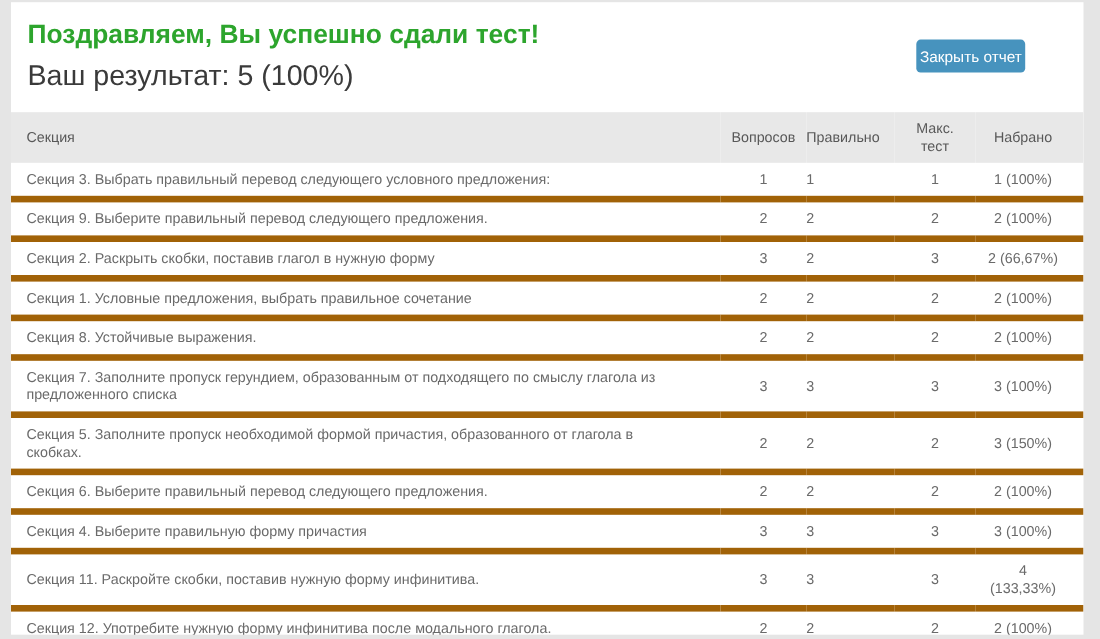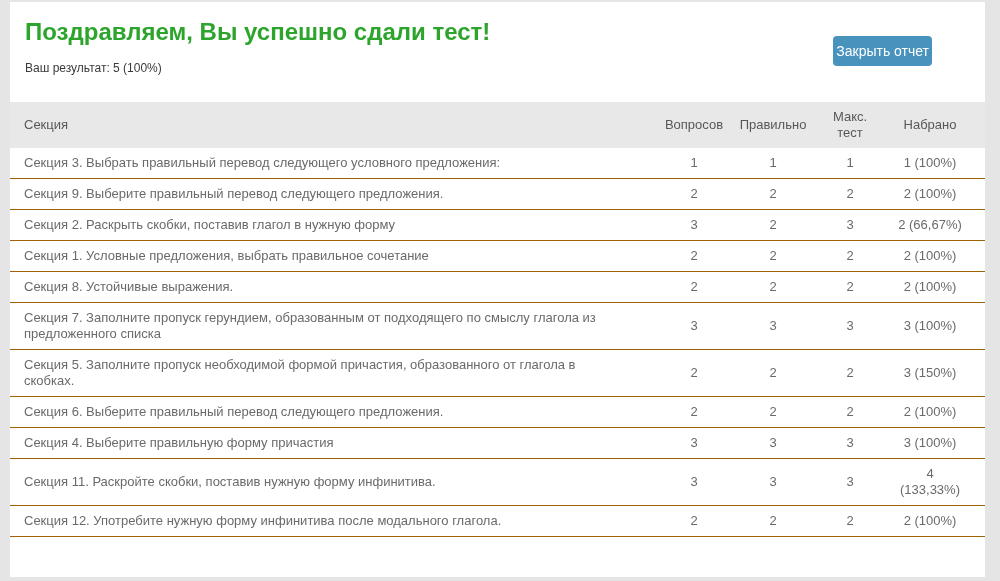--- a/index.html
+++ b/index.html
@@ -23,21 +23,21 @@
   }
   .page-title {
     margin: 0 0 12px 0;
     font-size: 24px;
     line-height: 27px;
     font-weight: bold;
     color: #2da52d;
   }
   .result-line {
     margin: 0 0 12px 0;
-    font-size: 12px;
+    font-size: 26px;
     line-height: 23px;
     font-weight: normal;
     color: #3a3a3a;
   }
   .scale-block {
     font-size: 13px;
     line-height: 15px;
     color: #555555;
   }
   .close-btn {
@@ -67,32 +67,32 @@
     vertical-align: middle;
     line-height: 16px;
   }
   th.c-section {
     text-align: left;
     padding-left: 14px !important;
   }
   .hdr-narrow { width: 44px; margin: 0 auto; text-align: center; }
   table.report tbody td {
     color: #6a6a6a;
-    border-bottom: 1px solid #a16207;
+    border-bottom: 6px solid #a16207;
     padding: 7px 0;
     vertical-align: middle;
     line-height: 16px;
   }
   td.c-section {
     text-align: left;
     padding-left: 14px !important;
     padding-right: 40px !important;
   }
   .c-q { width: 78px; text-align: center; }
-  .c-c { width: 80px; text-align: center; }
+  .c-c { width: 80px; text-align: left; }
   .c-m { width: 74px; text-align: center; }
   .c-s { width: 98px; text-align: center; padding-right: 12px !important; }
   .scored-box { width: 67px; margin: 0 auto; text-align: center; }
 </style>
 </head>
 <body>
 
 <div class="panel">
 
   <div class="header-area">

